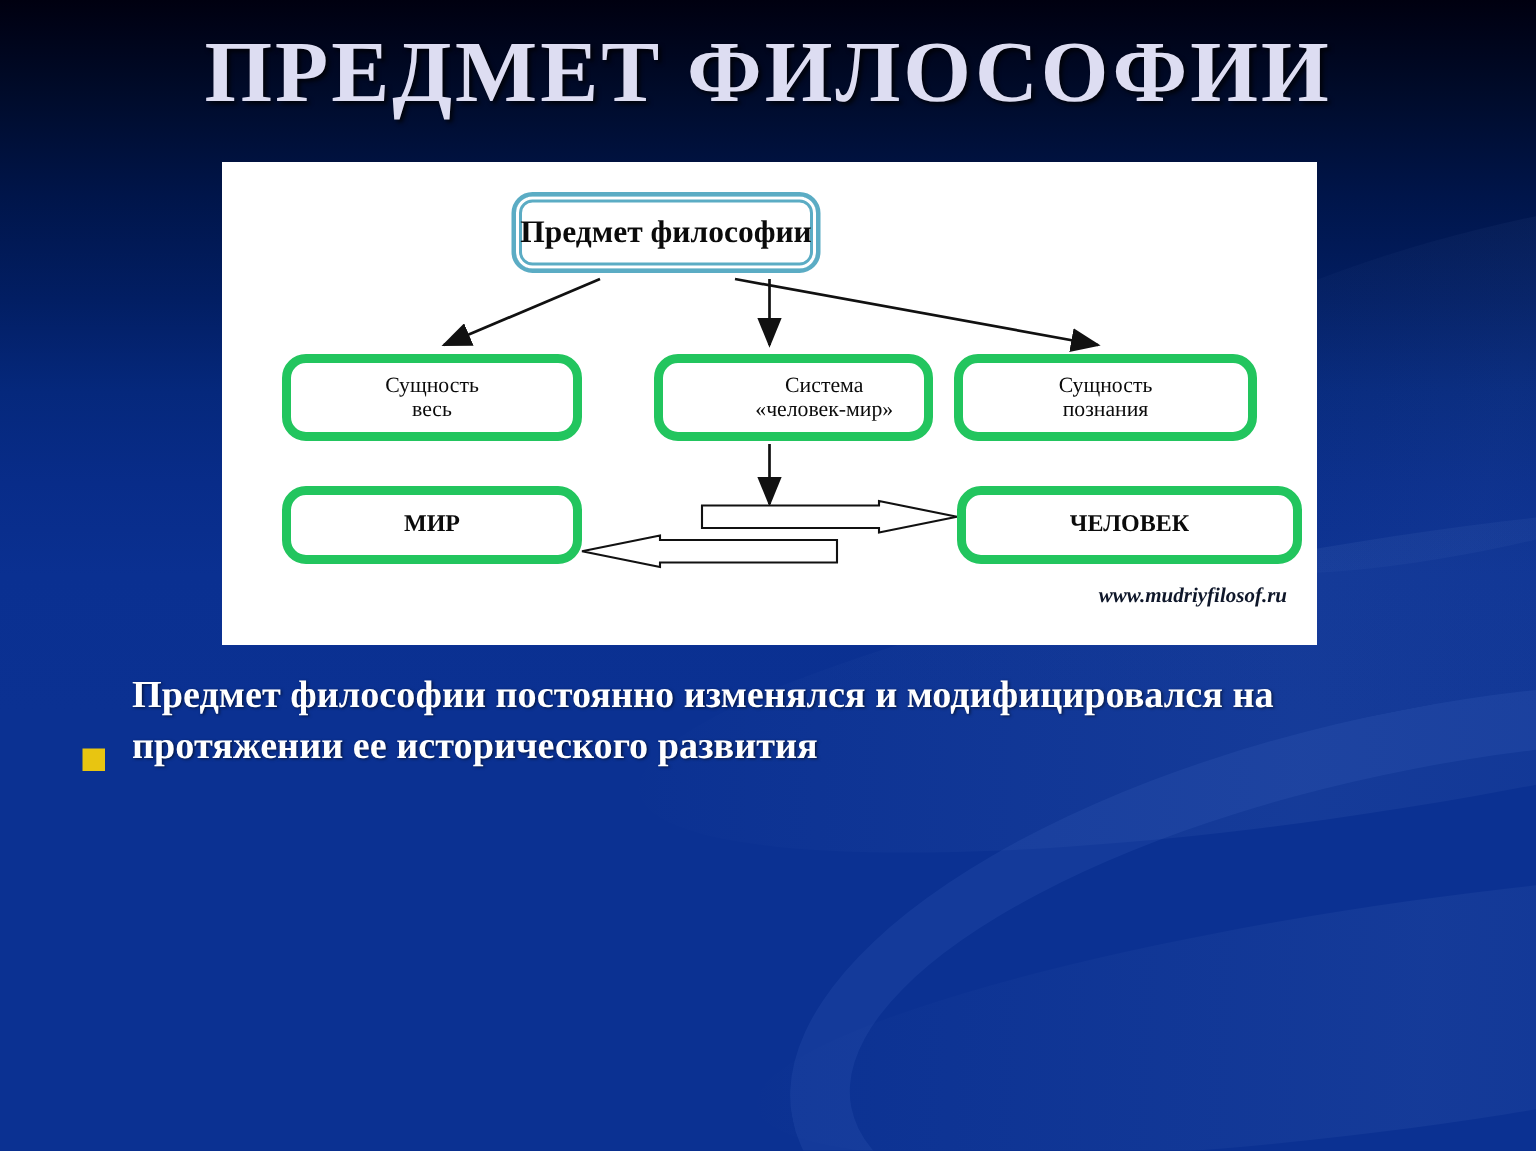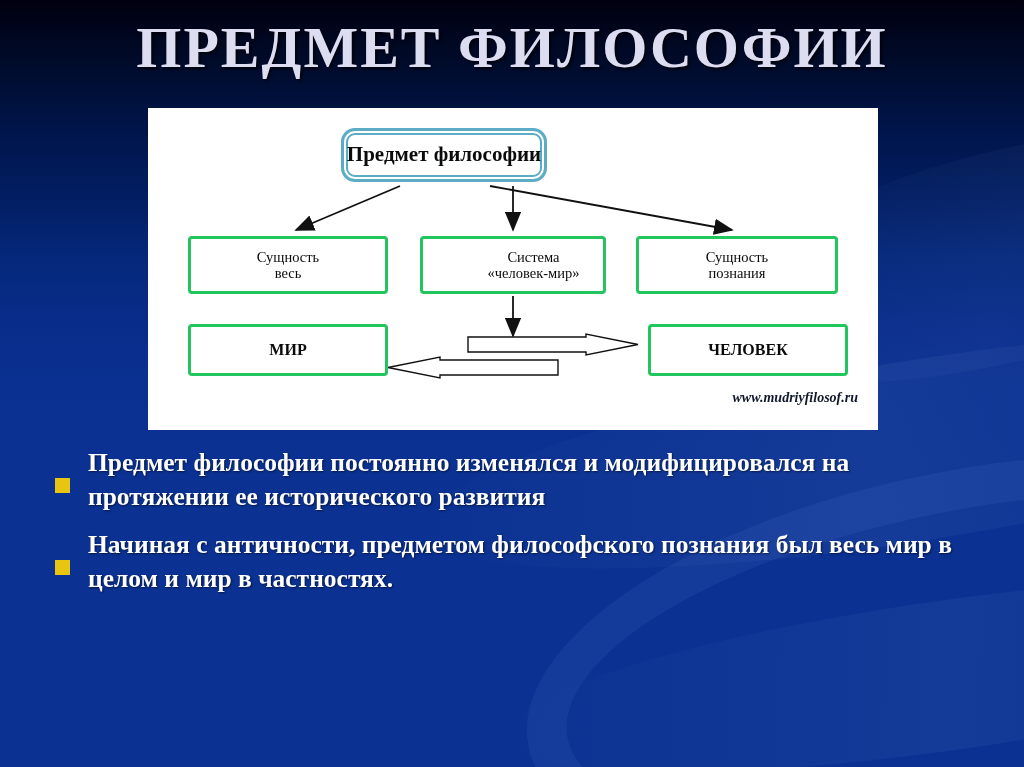--- a/index.html
+++ b/index.html
@@ -63,56 +63,56 @@
   #panel{
     position:absolute;left:148px;top:108px;width:730px;height:322px;
     background:#FFFFFF;z-index:2;
   }
   #panel .svgwrap{position:absolute;inset:0;}
 
   .node{
     position:absolute;
     box-sizing:border-box;
     background:#FFFFFF;
-    border:3px solid #22c55e;
-    border-radius:4px;
+    border:6px solid #22c55e;
+    border-radius:16px;
     display:flex;align-items:center;justify-content:center;
     text-align:center;
     color:#0B0B0B;
     font-family:"Liberation Serif", serif;
     line-height:1.12;
     z-index:4;
   }
   
   #node-root{
     left:193px;top:20px;width:206px;height:54px;
     border:3px solid #5BACC4;
     border-radius:14px;
     box-shadow:0 0 0 2px #FFFFFF inset, 0 0 0 4px #5BACC4 inset;
     font-size:21px;font-weight:700;
   }
   #node-sushnost-mira{left:40px;top:128px;width:200px;height:58px;font-size:14.5px;}
-  #node-sistema{left:272px;top:128px;width:186px;height:58px;font-size:14.5px;padding-left:41px;}
+  #node-sistema{left:288px;top:128px;width:186px;height:58px;font-size:14.5px;padding-left:41px;}
   #node-sushnost-cheloveka{left:488px;top:128px;width:202px;height:58px;font-size:14.5px;}
   #node-mir{left:40px;top:216px;width:200px;height:52px;font-size:16px;font-weight:700;}
-  #node-chelovek{left:500px;top:216px;width:200px;height:52px;font-size:16px;font-weight:700;}
+  #node-chelovek{left:490px;top:216px;width:230px;height:52px;font-size:16px;font-weight:700;}
 
   #watermark{
     position:absolute;left:430px;top:282px;width:280px;
     text-align:right;
     font-family:"Liberation Serif", serif;
     font-style:italic;font-weight:700;font-size:14px;color:#0f172a;
     z-index:4;
   }
 
   
   #bullets{
     position:absolute;left:55px;top:446px;width:905px;z-index:3;
   }
-  .bullet-row{display:flex;align-items:center;margin-bottom:14px;}
+  .bullet-row{display:flex;align-items:flex-end;margin-bottom:14px;}
   .bullet-mark{
     flex:0 0 auto;
     width:15px;height:15px;background:#E8C511;
     margin-top:11px;margin-right:18px;
   }
   .bullet-text{
     flex:1 1 auto;
     font-family:"Liberation Serif", serif;
     font-weight:700;font-size:25.5px;line-height:1.33;
     color:#FFFFFF;
@@ -188,17 +188,13 @@
   </div>
 
   <div id="watermark">www.mudriyfilosof.ru</div>
 </div>
 
 <div id="bullets">
   <div class="bullet-row">
     <div class="bullet-mark"></div>
     <div class="bullet-text">Предмет философии постоянно изменялся и модифицировался на протяжении ее исторического развития</div>
   </div>
-  <div class="bullet-row">
-    <div class="bullet-mark"></div>
-    <div class="bullet-text">Начиная с античности, предметом философского познания был весь мир в целом и мир в частностях.</div>
-  </div>
 </div>
 
 </body></html>

